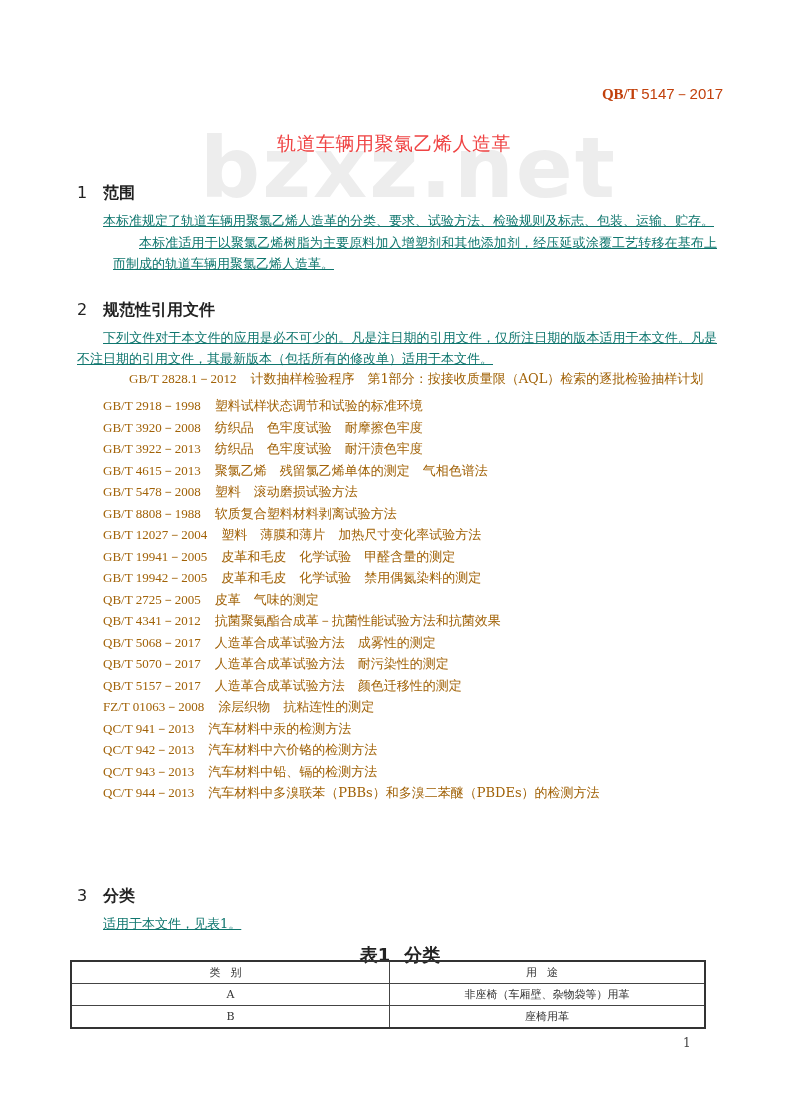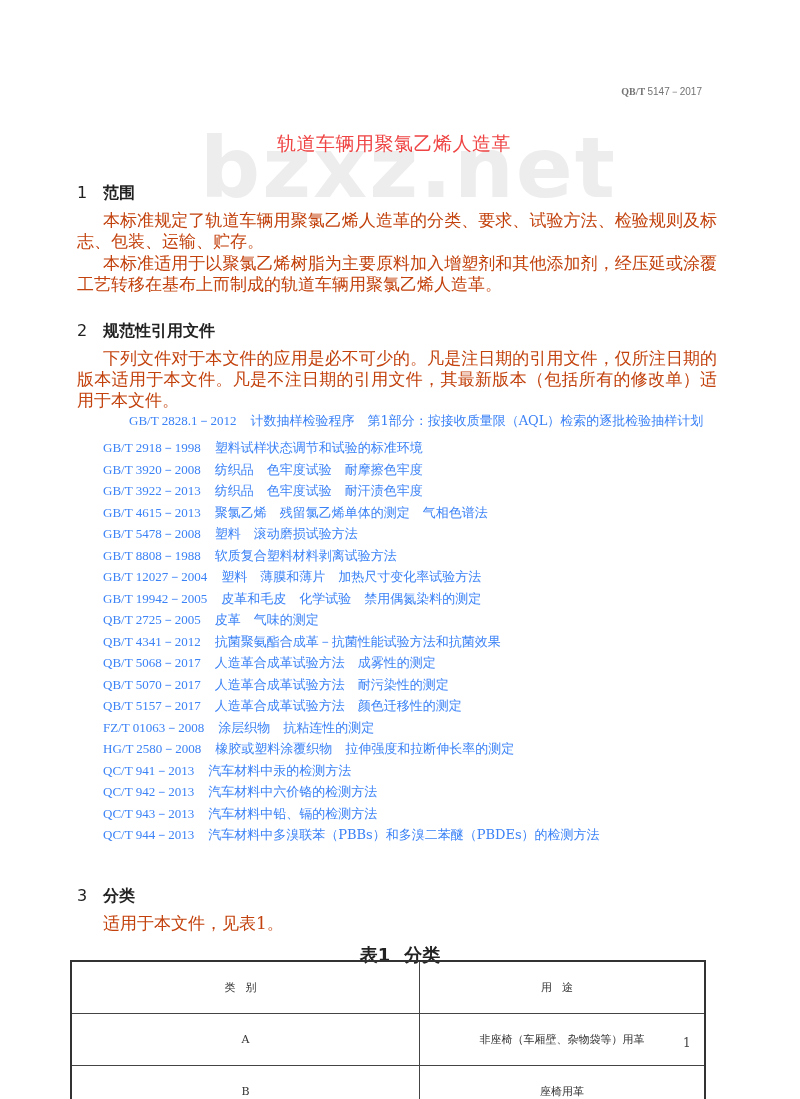--- a/index.html
+++ b/index.html
@@ -7,57 +7,57 @@
       width: 800px; height: 1099px; background: #ffffff; position: relative; overflow: hidden;
       font-family: "DejaVu Serif", "Liberation Serif", serif; color: #222;
     }
     .watermark {
       position: absolute; left: 200px; top: 128px; width: 360px; height: 80px;
       font-family: "DejaVu Sans", "Liberation Sans", sans-serif; font-weight: bold;
       font-size: 84px; line-height: 80px; color: #ededed; letter-spacing: 2px;
       z-index: 0; white-space: nowrap;
     }
     .doc-code {
-      position: absolute; right: 98px; top: 85px; font-size: 10px; font-weight: bold;
-      font-family: "Liberation Serif", serif; color: #737373; z-index: 1;
+      position: absolute; right: 77px; top: 85px; font-size: 15px; font-weight: bold;
+      font-family: "Liberation Serif", serif; color: #c2410c; z-index: 1;
     }
     .doc-code .num { font-family: "Liberation Sans", sans-serif; font-weight: normal; }
     .title {
       position: absolute; left: 0; right: 12px; top: 131px; text-align: center;
       font-family: "DejaVu Sans", "Liberation Sans", sans-serif; font-size: 19px; color: #ef4444;
       z-index: 1; letter-spacing: 0.5px;
     }
     .content { position: absolute; left: 77px; top: 183px; width: 640px; z-index: 1; }
     .section-head {
       font-family: "DejaVu Sans", "Liberation Sans", sans-serif; font-size: 16px;
       font-weight: bold; color: #222; height: 20px; line-height: 20px; margin-bottom: 7px;
     }
     .section-head .sec-num { display: inline-block; width: 26px; font-weight: normal; }
-    .para { font-size: 17px; line-height: 21px; text-indent: 26px; color: #c2410c; text-align: justify; }
-    .para + .para { margin-top: 1px; }
+    .para { font-size: 13px; line-height: 21px; text-indent: 26px; color: #0f766e; text-align: justify; text-decoration: underline; }
+    .para + .para { margin-top: 1px; margin-left: 36px; }
     .ref-list { margin-top: 0; }
-    .ref-item { font-size: 13px; line-height: 21.5px; padding-left: 26px; color: #3b82f6; white-space: nowrap; }
+    .ref-item { font-size: 13px; line-height: 21.5px; padding-left: 26px; color: #a16207; white-space: nowrap; }
     .ref-item .code { display: inline-block; margin-right: 14px; font-family: "Liberation Serif", serif; }
     .ref-item.wrap { white-space: normal; text-indent: 26px; padding-left: 0; line-height: 20px; margin-bottom: 6px; }
     .sec1 { margin-bottom: 10px; }
     .sec2 { margin-top: 26px; }
     .sec3 { position: absolute; top: 703px; left: 0; width: 640px; }
     .sec3 .para { margin-top: 2px; }
     .table-caption {
       position: absolute; left: 0; right: 0; top: 943px; text-align: center;
       font-family: "DejaVu Sans", "Liberation Sans", sans-serif; font-size: 18px; font-weight: bold; z-index: 1;
     }
     .table-caption .gap { display: inline-block; width: 14px; }
     table.class-table {
       position: absolute; left: 70px; top: 960px; width: 636px; border-collapse: collapse; z-index: 1;
       border: 2px solid #333;
     }
     table.class-table td, table.class-table th {
       border: 1.3px solid #444; height: 21px; text-align: center; font-size: 11px;
-      font-weight: normal; padding: 15px; color: #333; font-family: "DejaVu Serif", serif;
+      font-weight: normal; padding: 0; color: #333; font-family: "DejaVu Serif", serif;
     }
     table.class-table th { letter-spacing: 10px; }
     table.class-table .col1 { width: 317px; }
     .page-num { position: absolute; left: 683px; top: 1036px; font-size: 12px; color: #444; z-index: 1; }
   </style>
 </head>
 <body>
 
 <div class="watermark">bzxz.net</div>
 
@@ -84,28 +84,28 @@
     <div class="para">下列文件对于本文件的应用是必不可少的。凡是注日期的引用文件，仅所注日期的版本适用于本文件。凡是不注日期的引用文件，其最新版本（包括所有的修改单）适用于本文件。</div>
     <div class="ref-list" id="ref-list">
         <div class="ref-item wrap"><span class="code">GB/T 2828.1－2012</span><span>计数抽样检验程序　第1部分：按接收质量限（AQL）检索的逐批检验抽样计划</span></div>
         <div class="ref-item"><span class="code">GB/T 2918－1998</span><span>塑料试样状态调节和试验的标准环境</span></div>
         <div class="ref-item"><span class="code">GB/T 3920－2008</span><span>纺织品　色牢度试验　耐摩擦色牢度</span></div>
         <div class="ref-item"><span class="code">GB/T 3922－2013</span><span>纺织品　色牢度试验　耐汗渍色牢度</span></div>
         <div class="ref-item"><span class="code">GB/T 4615－2013</span><span>聚氯乙烯　残留氯乙烯单体的测定　气相色谱法</span></div>
         <div class="ref-item"><span class="code">GB/T 5478－2008</span><span>塑料　滚动磨损试验方法</span></div>
         <div class="ref-item"><span class="code">GB/T 8808－1988</span><span>软质复合塑料材料剥离试验方法</span></div>
         <div class="ref-item"><span class="code">GB/T 12027－2004</span><span>塑料　薄膜和薄片　加热尺寸变化率试验方法</span></div>
+        <div class="ref-item"><span class="code">GB/T 19941－2005</span><span>皮革和毛皮　化学试验　甲醛含量的测定</span></div>
         <div class="ref-item"><span class="code">GB/T 19942－2005</span><span>皮革和毛皮　化学试验　禁用偶氮染料的测定</span></div>
         <div class="ref-item"><span class="code">QB/T 2725－2005</span><span>皮革　气味的测定</span></div>
         <div class="ref-item"><span class="code">QB/T 4341－2012</span><span>抗菌聚氨酯合成革－抗菌性能试验方法和抗菌效果</span></div>
         <div class="ref-item"><span class="code">QB/T 5068－2017</span><span>人造革合成革试验方法　成雾性的测定</span></div>
         <div class="ref-item"><span class="code">QB/T 5070－2017</span><span>人造革合成革试验方法　耐污染性的测定</span></div>
         <div class="ref-item"><span class="code">QB/T 5157－2017</span><span>人造革合成革试验方法　颜色迁移性的测定</span></div>
         <div class="ref-item"><span class="code">FZ/T 01063－2008</span><span>涂层织物　抗粘连性的测定</span></div>
-        <div class="ref-item"><span class="code">HG/T 2580－2008</span><span>橡胶或塑料涂覆织物　拉伸强度和拉断伸长率的测定</span></div>
         <div class="ref-item"><span class="code">QC/T 941－2013</span><span>汽车材料中汞的检测方法</span></div>
         <div class="ref-item"><span class="code">QC/T 942－2013</span><span>汽车材料中六价铬的检测方法</span></div>
         <div class="ref-item"><span class="code">QC/T 943－2013</span><span>汽车材料中铅、镉的检测方法</span></div>
         <div class="ref-item"><span class="code">QC/T 944－2013</span><span>汽车材料中多溴联苯（PBBs）和多溴二苯醚（PBDEs）的检测方法</span></div>
       </div>
   </div>
 
   <div class="sec3">
     <div class="section-head">
       <span class="sec-num">3</span><span>分类</span>

